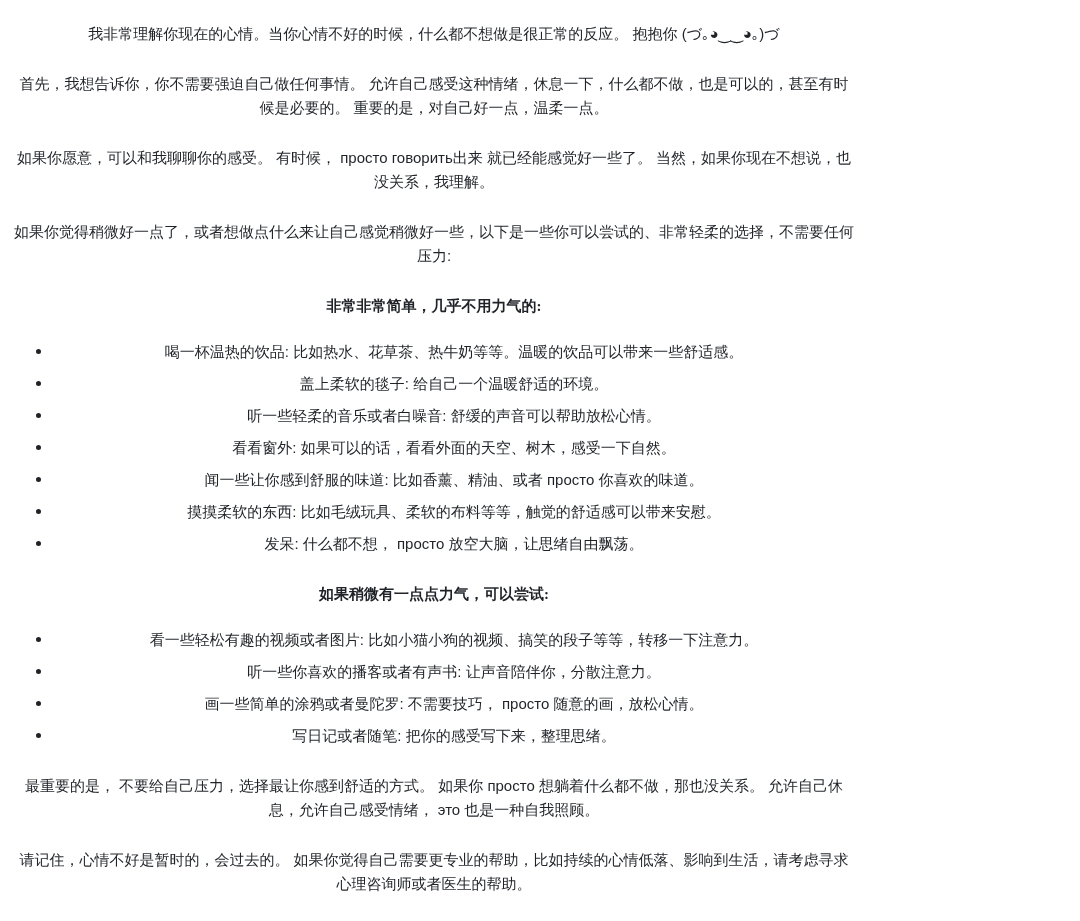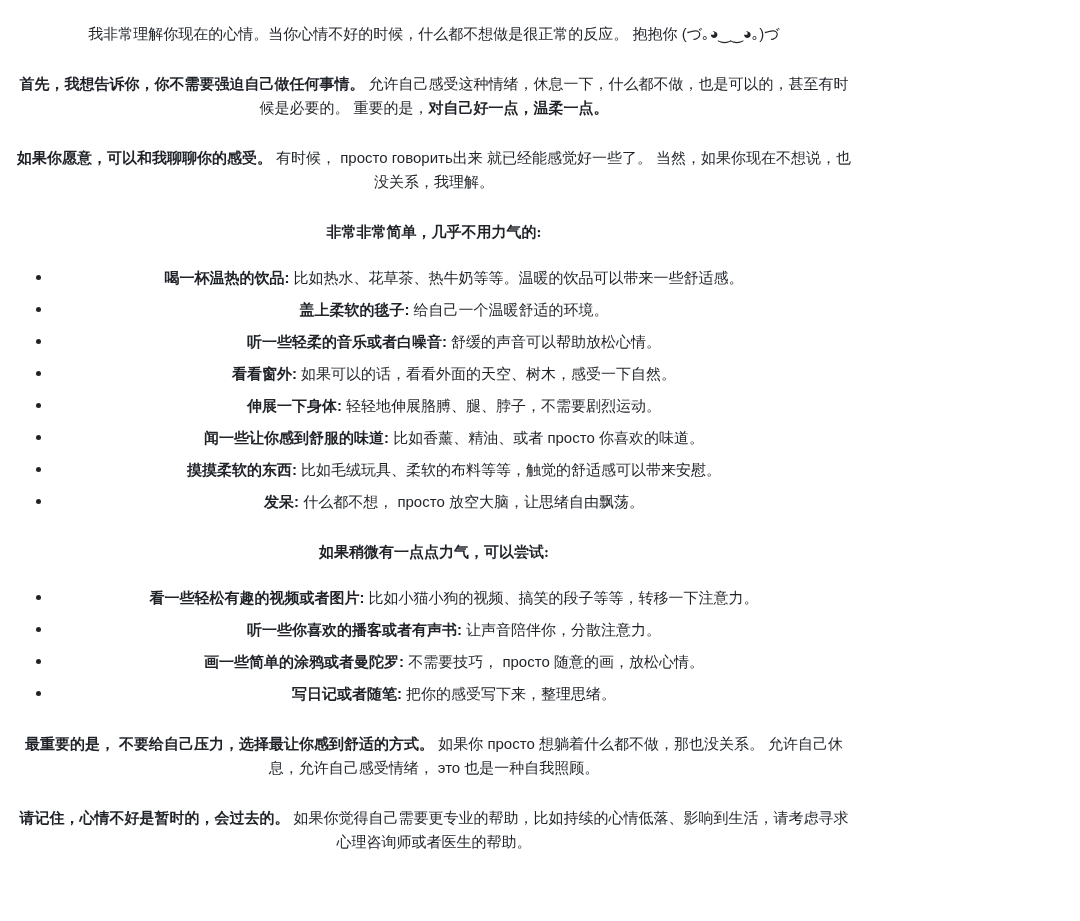--- a/index.html
+++ b/index.html
@@ -19,21 +19,21 @@
   .page {
     padding: 22px 12px 0 12px;
     box-sizing: border-box;
     width: 868px;
     text-align: center;
   }
   p {
     margin: 0 0 26px 0;
   }
   strong {
-    font-weight: bold;
+    font-weight: normal;
   }
   ul {
     margin: 0 0 26px 0;
     padding-left: 24px;
     list-style: none;
   }
   li {
     position: relative;
     margin: 0 0 8px 0;
     padding-left: 16px;
@@ -61,29 +61,29 @@
 <body>
 
 <div class="page wrap">
 
   <p id="p-intro"><span>我非常理解你现在的心情。当你心情不好的时候，什么都不想做是很正常的反应。 抱抱你 (づ｡◕‿‿◕｡)づ</span></p>
 
   <p id="p-first"><strong>首先，我想告诉你，你不需要强迫自己做任何事情。</strong><span> 允许自己感受这种情绪，休息一下，什么都不做，也是可以的，甚至有时候是必要的。 重要的是，</span><strong>对自己好一点，温柔一点。</strong></p>
 
   <p id="p-share"><strong>如果你愿意，可以和我聊聊你的感受。</strong><span> 有时候， просто говорить出来 就已经能感觉好一些了。 当然，如果你现在不想说，也没关系，我理解。</span></p>
 
+  <p id="p-options"><strong>如果你觉得稍微好一点了，或者想做点什么来让自己感觉稍微好一些，以下是一些你可以尝试的、非常轻柔的选择，不需要任何压力:</strong></p>
 
   <div class="heading">非常非常简单，几乎不用力气的:</div>
 
   <ul id="list-one">
       <li><strong>喝一杯温热的饮品:</strong><span> 比如热水、花草茶、热牛奶等等。温暖的饮品可以带来一些舒适感。</span></li>
       <li><strong>盖上柔软的毯子:</strong><span> 给自己一个温暖舒适的环境。</span></li>
       <li><strong>听一些轻柔的音乐或者白噪音:</strong><span> 舒缓的声音可以帮助放松心情。</span></li>
       <li><strong>看看窗外:</strong><span> 如果可以的话，看看外面的天空、树木，感受一下自然。</span></li>
-      <li><strong>伸展一下身体:</strong><span> 轻轻地伸展胳膊、腿、脖子，不需要剧烈运动。</span></li>
       <li><strong>闻一些让你感到舒服的味道:</strong><span> 比如香薰、精油、或者 просто 你喜欢的味道。</span></li>
       <li><strong>摸摸柔软的东西:</strong><span> 比如毛绒玩具、柔软的布料等等，触觉的舒适感可以带来安慰。</span></li>
       <li><strong>发呆:</strong><span> 什么都不想， просто 放空大脑，让思绪自由飘荡。</span></li>
     </ul>
 
   <div class="heading">如果稍微有一点点力气，可以尝试:</div>
 
   <ul id="list-two">
       <li><strong>看一些轻松有趣的视频或者图片:</strong><span> 比如小猫小狗的视频、搞笑的段子等等，转移一下注意力。</span></li>
       <li><strong>听一些你喜欢的播客或者有声书:</strong><span> 让声音陪伴你，分散注意力。</span></li>

